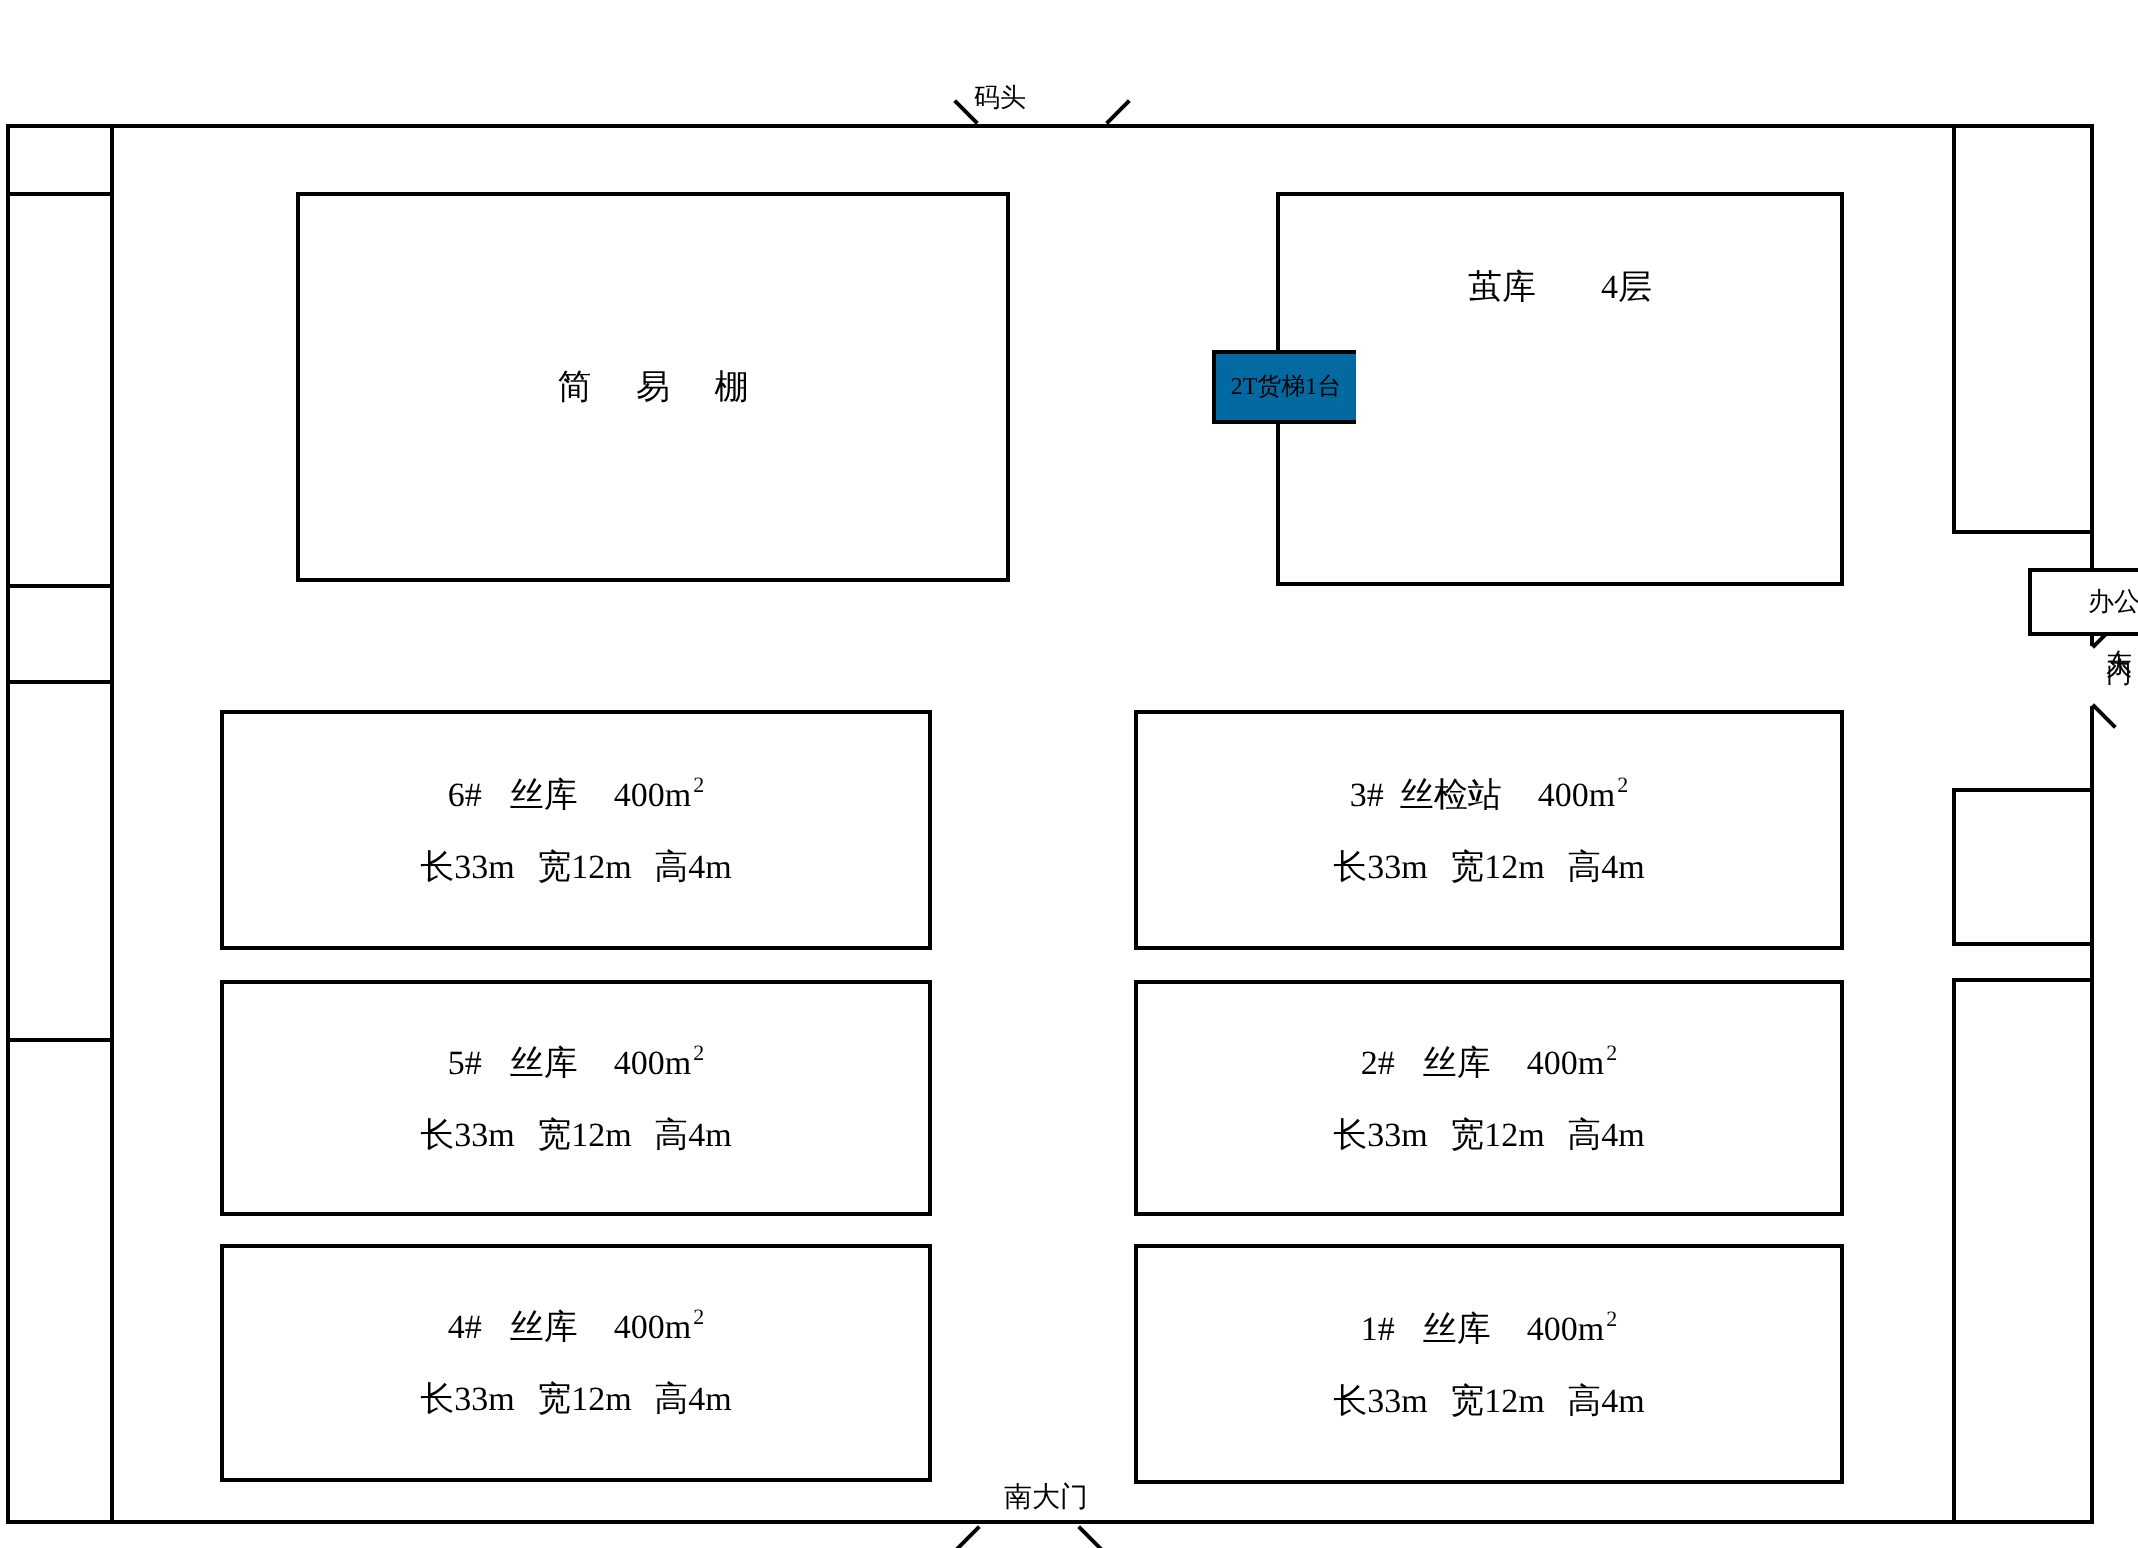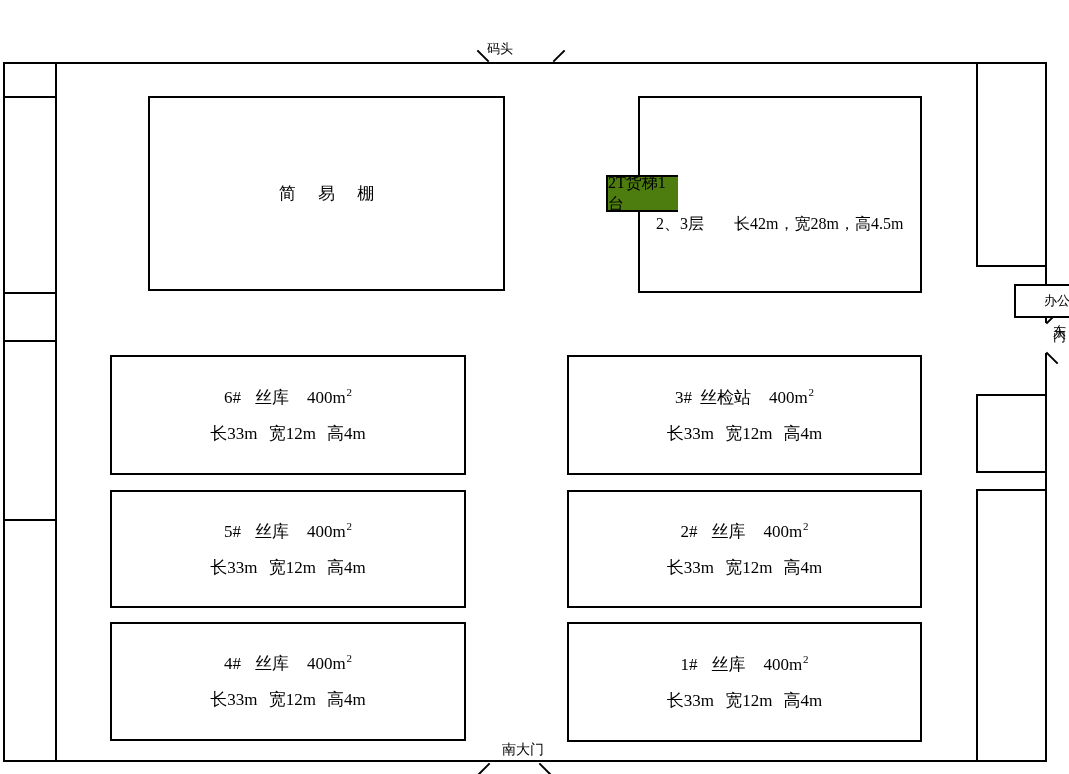--- a/index.html
+++ b/index.html
@@ -63,27 +63,28 @@
     <span>门卫</span>
   </div>
   <div style="position:absolute;left:976px;top:394px;width:69px;height:79px;box-sizing:border-box;border-left:2px solid #000;border-top:2px solid #000;border-bottom:2px solid #000;"></div>
   <div style="position:absolute;left:976px;top:489px;width:69px;height:273px;box-sizing:border-box;border-left:2px solid #000;border-top:2px solid #000;"></div>
 
   <div class="box center" style="left:110px;top:96px;width:357px;height:195px;">
     <span id="shed-label">简 易 棚</span>
   </div>
 
   <div class="box" style="left:638px;top:96px;width:284px;height:197px;z-index:1;">
-    <div class="cocoon-line" style="left:16px;top:116px;">
-      <span class="cl-a">2、3层</span>
-      <span>长42m，宽28m，高4.5m</span>
+    <div class="lbl" style="left:0;right:0;top:36px;text-align:center;font-size:17px;">
+      <span>茧库</span>
+      <span style="display:inline-block;width:24px;"></span>
+      <span>4层</span>
     </div>
   </div>
 
-  <div class="center" style="position:absolute;left:568px;top:175px;width:72px;height:37px;z-index:2;background:#4d7c0f;box-sizing:border-box;border:2px solid #000;border-right:none;font-size:16px;">
+  <div class="center" style="position:absolute;left:568px;top:175px;width:72px;height:37px;z-index:2;background:#0369a1;box-sizing:border-box;border:2px solid #000;border-right:none;font-size:12px;">
     <span>2T货梯1台</span>
   </div>
 
   <div class="box room" style="left:110px;top:355px;width:356px;height:120px;">
     <div class="room-l1">
       <span class="num">6#</span>
       <span class="nm">丝库</span>
       <span>400m</span>
       <span class="sup">2</span>
     </div>

